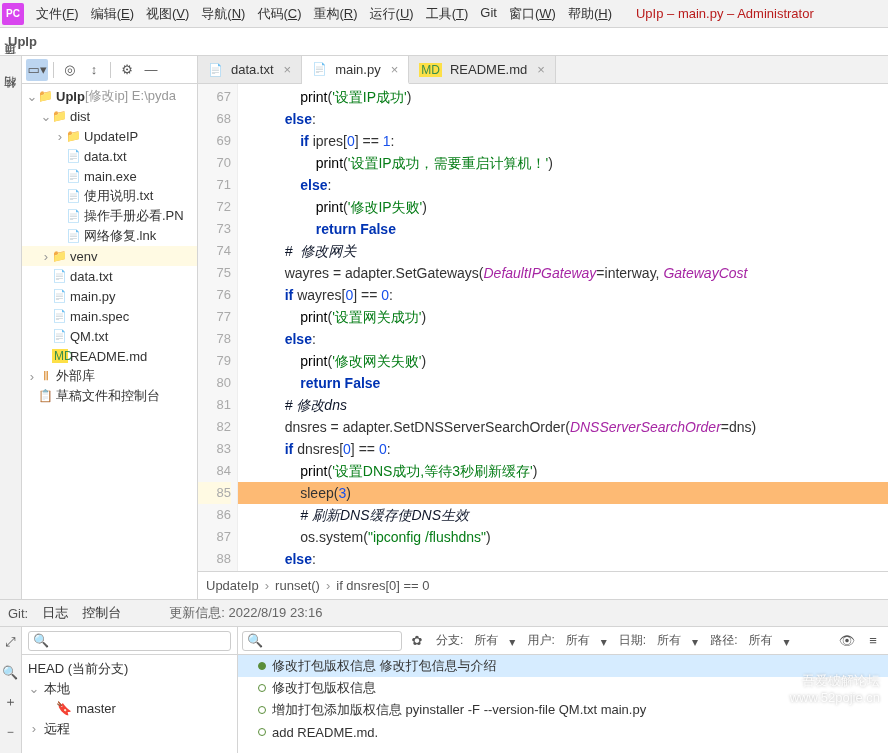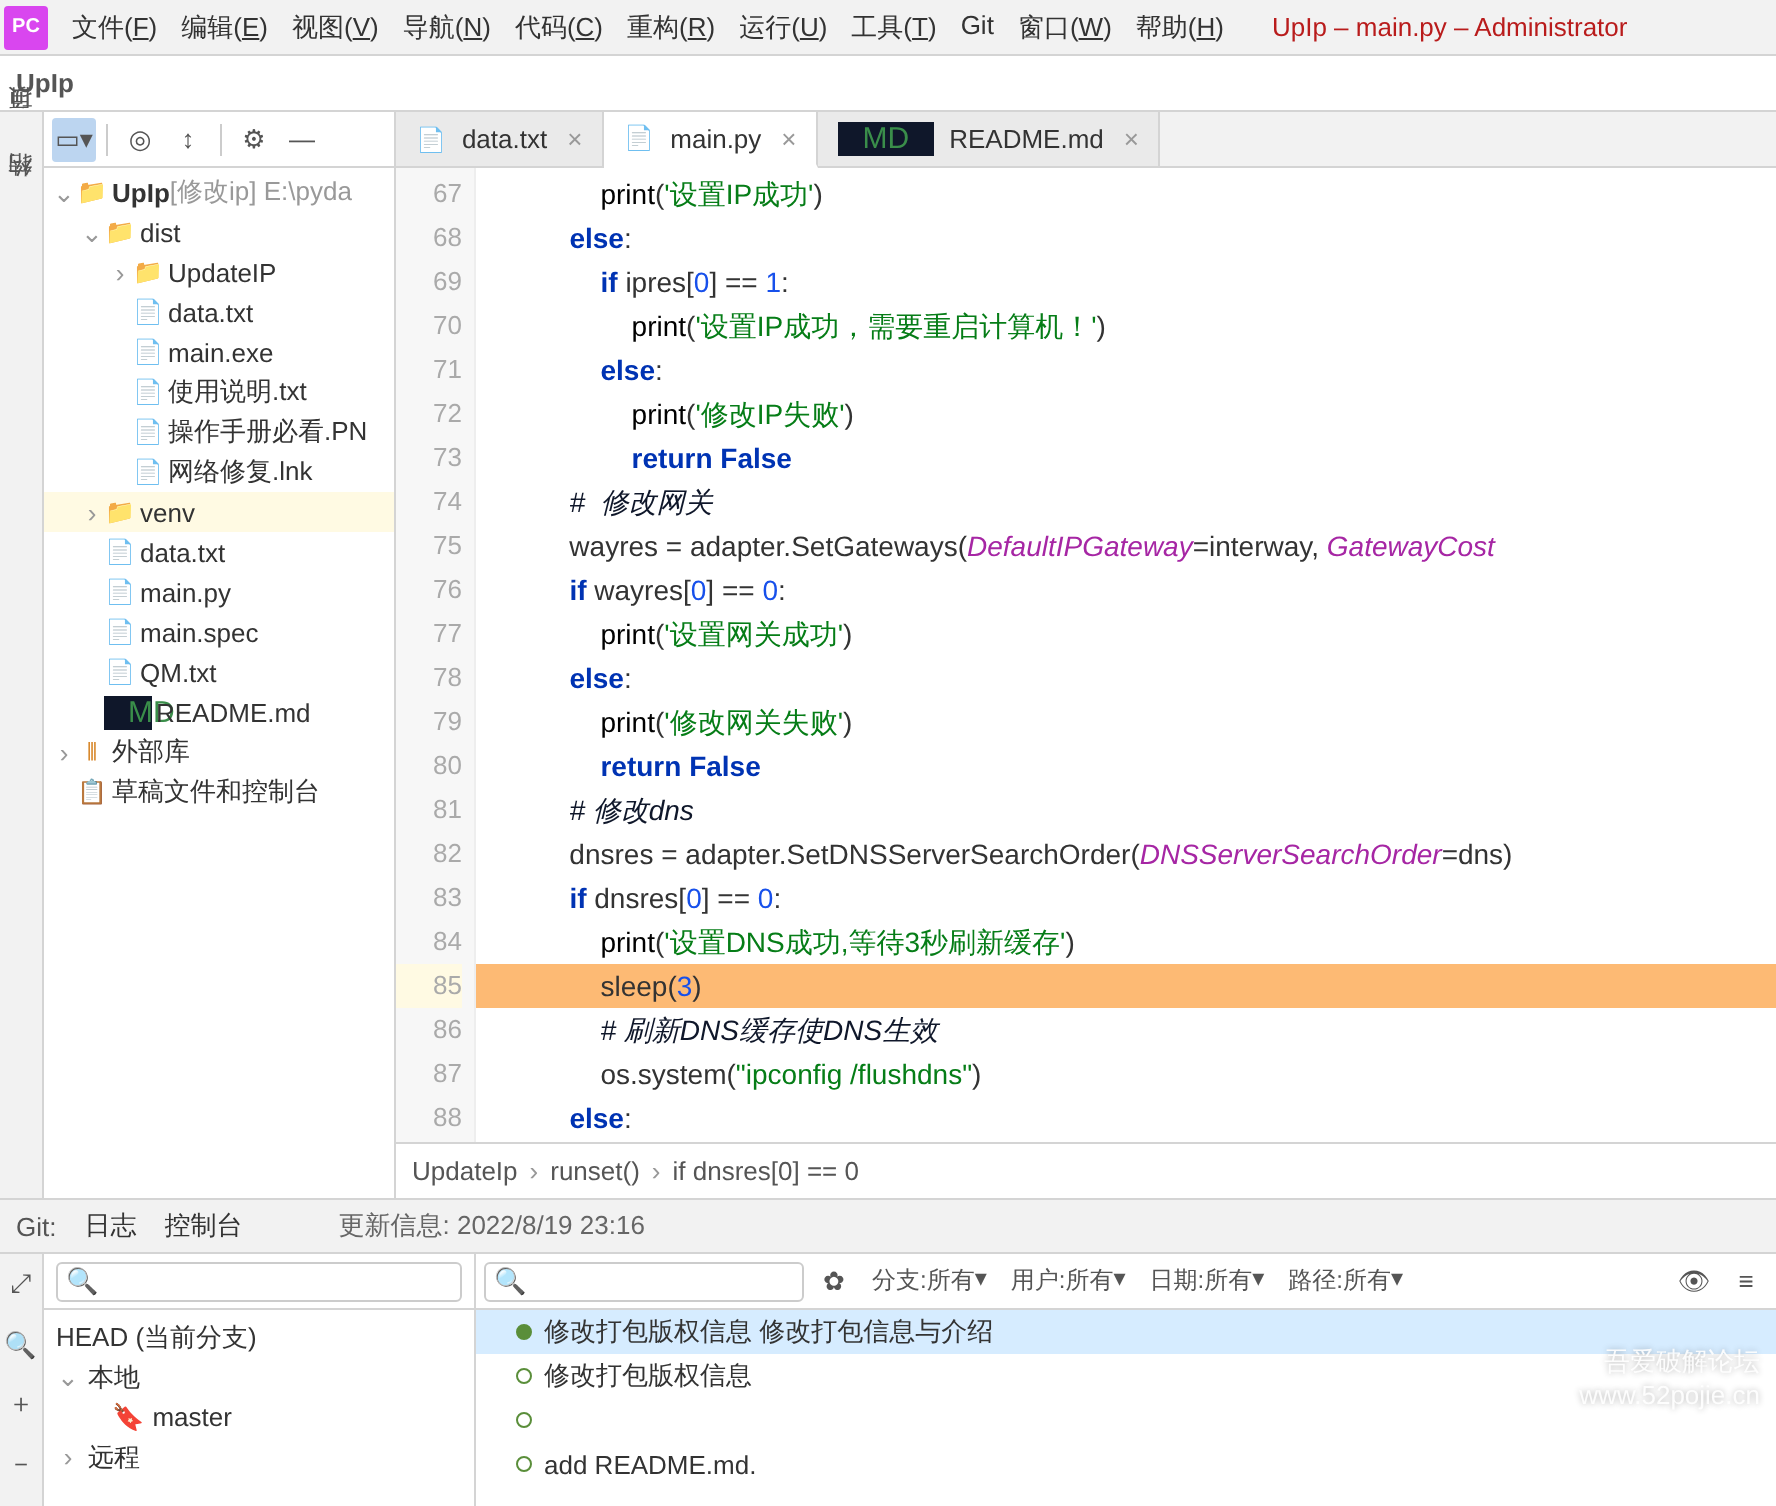--- a/index.html
+++ b/index.html
@@ -21,21 +21,21 @@
 .tree { flex:1; overflow:auto; padding:2px 0; font-size:13px; }
 .tree-row { display:flex; align-items:center; height:20px; white-space:nowrap; padding-right:4px; }
 .tree-row.sel { background:#fffae3; }
 .arrow { width:12px; text-align:center; color:#999; cursor:pointer; flex-shrink:0; }
 .ficon { width:16px; text-align:center; flex-shrink:0; margin-right:2px; font-size:12px;}
 .folder-grey { color:#999; }
 .folder-orange { color:#d97c0b; }
 .file-grey { color:#888; }
 .file-blue { color:#2a7ab0; }
 .file-red { color:#c0392b; }
-.md-icon { color:#3a8e4a; font-size:15px; background:#0f172a; padding:0 12px; }
+.md-icon { color:#3a8e4a; font-size:12px; background:#fde047; padding:0 2px; }
 .tree-label { color:#333; }
 .tree-suffix { color:#999; }
 .editor { flex:1; display:flex; flex-direction:column; min-width:0; }
 .tabs { height:28px; border-bottom:1px solid #d4d4d4; display:flex; align-items:stretch; background:#f2f2f2; }
 .tab { display:flex; align-items:center; padding:0 10px; border-right:1px solid #d4d4d4; background:#eaeaea; gap:6px; cursor:pointer; font-size:13px;}
 .tab.active { background:#fff; border-bottom:2px solid #fff; margin-bottom:-1px; }
 .tab .ficon { width:auto; }
 .code-area { flex:1; display:flex; overflow:hidden; background:#fff; }
 .gutter-nums { width:40px; background:#f7f7f7; border-right:1px solid #eee; text-align:right; padding:2px 6px 0 0; color:#aaa; font-family: Consolas, monospace; font-size:13px; line-height:22px; }
 .gutter-nums div.hl { background:#fffae3; }
@@ -55,21 +55,21 @@
 .gutter-left2 { width:22px; background:#f2f2f2; border-right:1px solid #d4d4d4; display:flex; flex-direction:column; align-items:center; padding-top:4px; gap:8px; }
 .lowleft { width:216px; border-right:1px solid #d4d4d4; display:flex; flex-direction:column;}
 .lowleft-top { height:28px; border-bottom:1px solid #d4d4d4; display:flex; align-items:center; padding:0 6px; gap:6px;}
 .search-box { flex:1; height:20px; border:1px solid #ccc; border-radius:3px; padding:0 4px; display:flex; align-items:center; color:#aaa;}
 .branches { flex:1; padding:4px 6px; font-size:13px; line-height:20px; }
 .branches .row { display:flex; align-items:center; gap:4px; }
 .indent2 { padding-left:28px; }
 .starr { color:#d4a017; }
 .lowright { flex:1; display:flex; flex-direction:column; min-width:0;}
 .lowright-top { height:28px; border-bottom:1px solid #d4d4d4; display:flex; align-items:center; padding:0 4px; gap:4px;}
-.filter-item { color:#555; font-size:12px; display:flex; align-items:flex-start; gap:0; padding: 0 4px;}
+.filter-item { color:#555; font-size:12px; display:flex; align-items:flex-end; gap:11px; padding: 0 4px;}
 .commits { flex:1; overflow:auto; }
 .commit { display:flex; align-items:center; height:22px; padding-left:20px; font-size:13px;}
 .commit.hl { background:#d6ecff; }
 .dot { width:8px; height:8px; border:1px solid #5a8e3a; border-radius:50%; margin-right:6px; background:#fff; flex-shrink:0;}
 .dot.fill { background:#5a8e3a; }
 .watermark { position:absolute; right:8px; bottom:48px; color:rgba(255,255,255,0.9); text-shadow:0 0 3px rgba(0,0,0,0.3); font-size:13px; text-align:right; pointer-events:none; }
 </style>
 </head>
 <body>
 
@@ -305,20 +305,21 @@
         <div class="commit hl">
           <span class="dot fill"></span>
           <span>修改打包版权信息 修改打包信息与介绍</span>
         </div>
         <div class="commit">
           <span class="dot"></span>
           <span>修改打包版权信息</span>
         </div>
         <div class="commit">
           <span class="dot"></span>
+          <span>增加打包添加版权信息 pyinstaller -F --version-file QM.txt main.py</span>
         </div>
         <div class="commit">
           <span class="dot"></span>
           <span>add README.md.</span>
         </div>
       </div>
   </div>
 </div>
 
 <div class="watermark">

